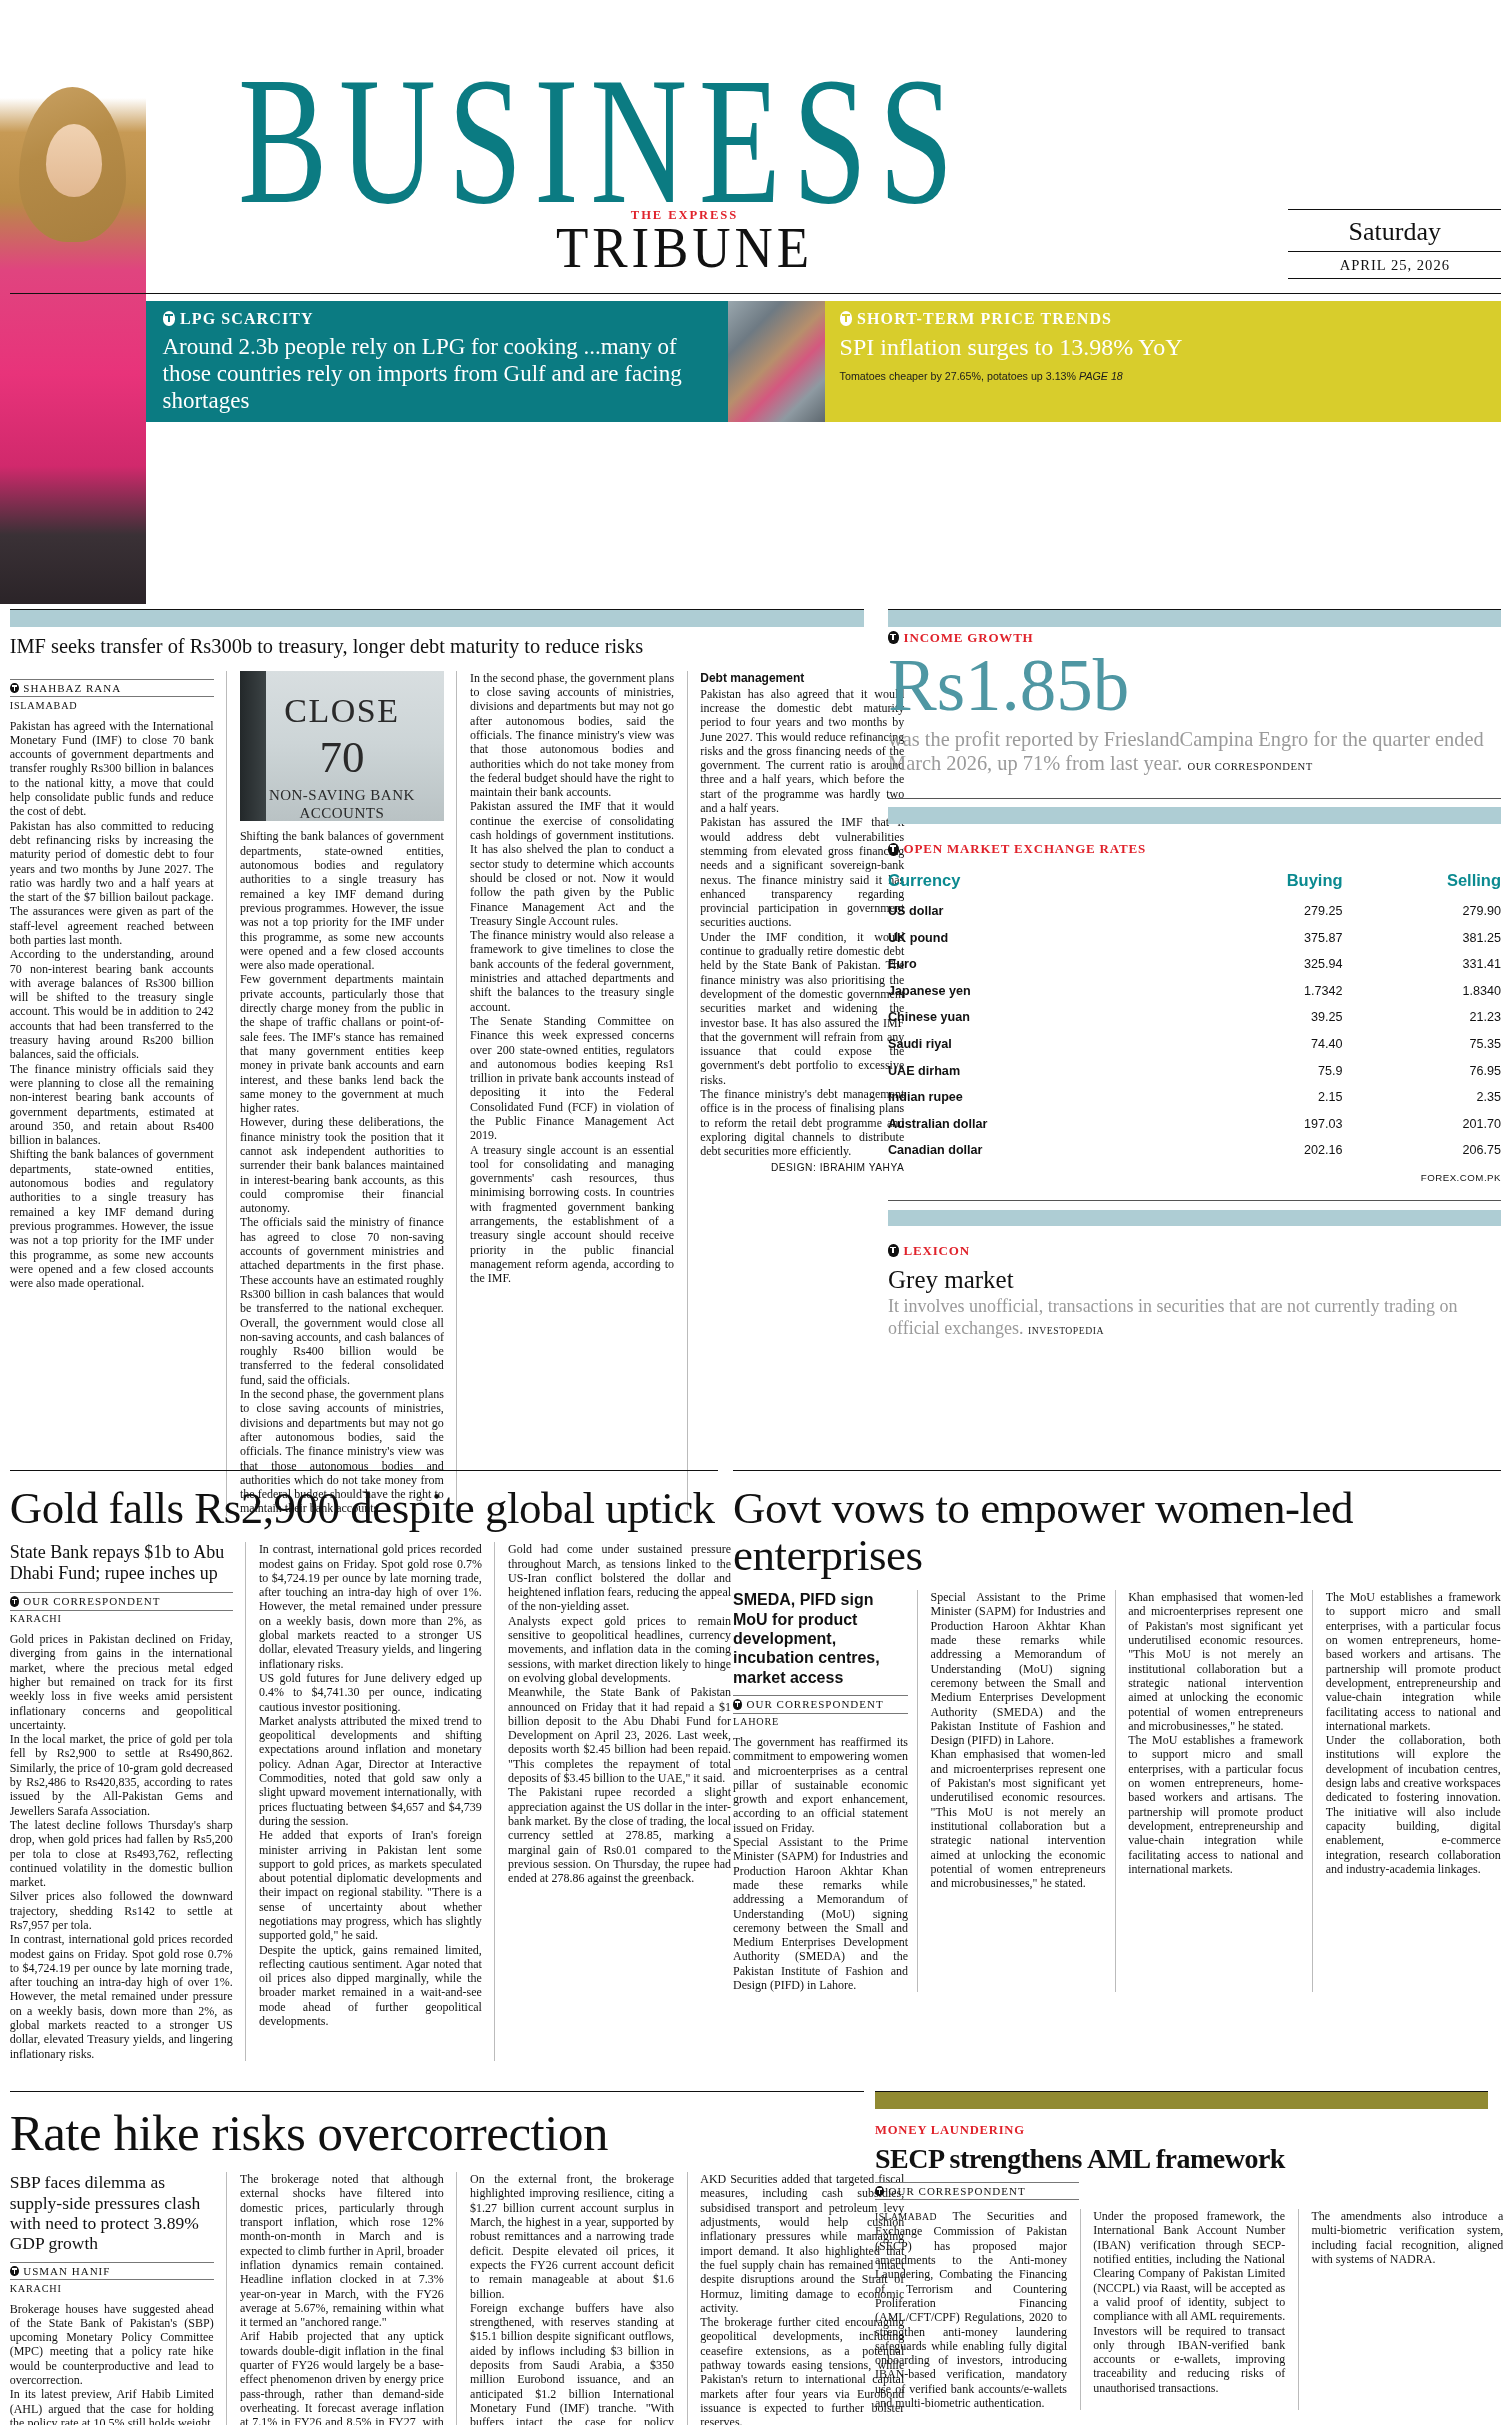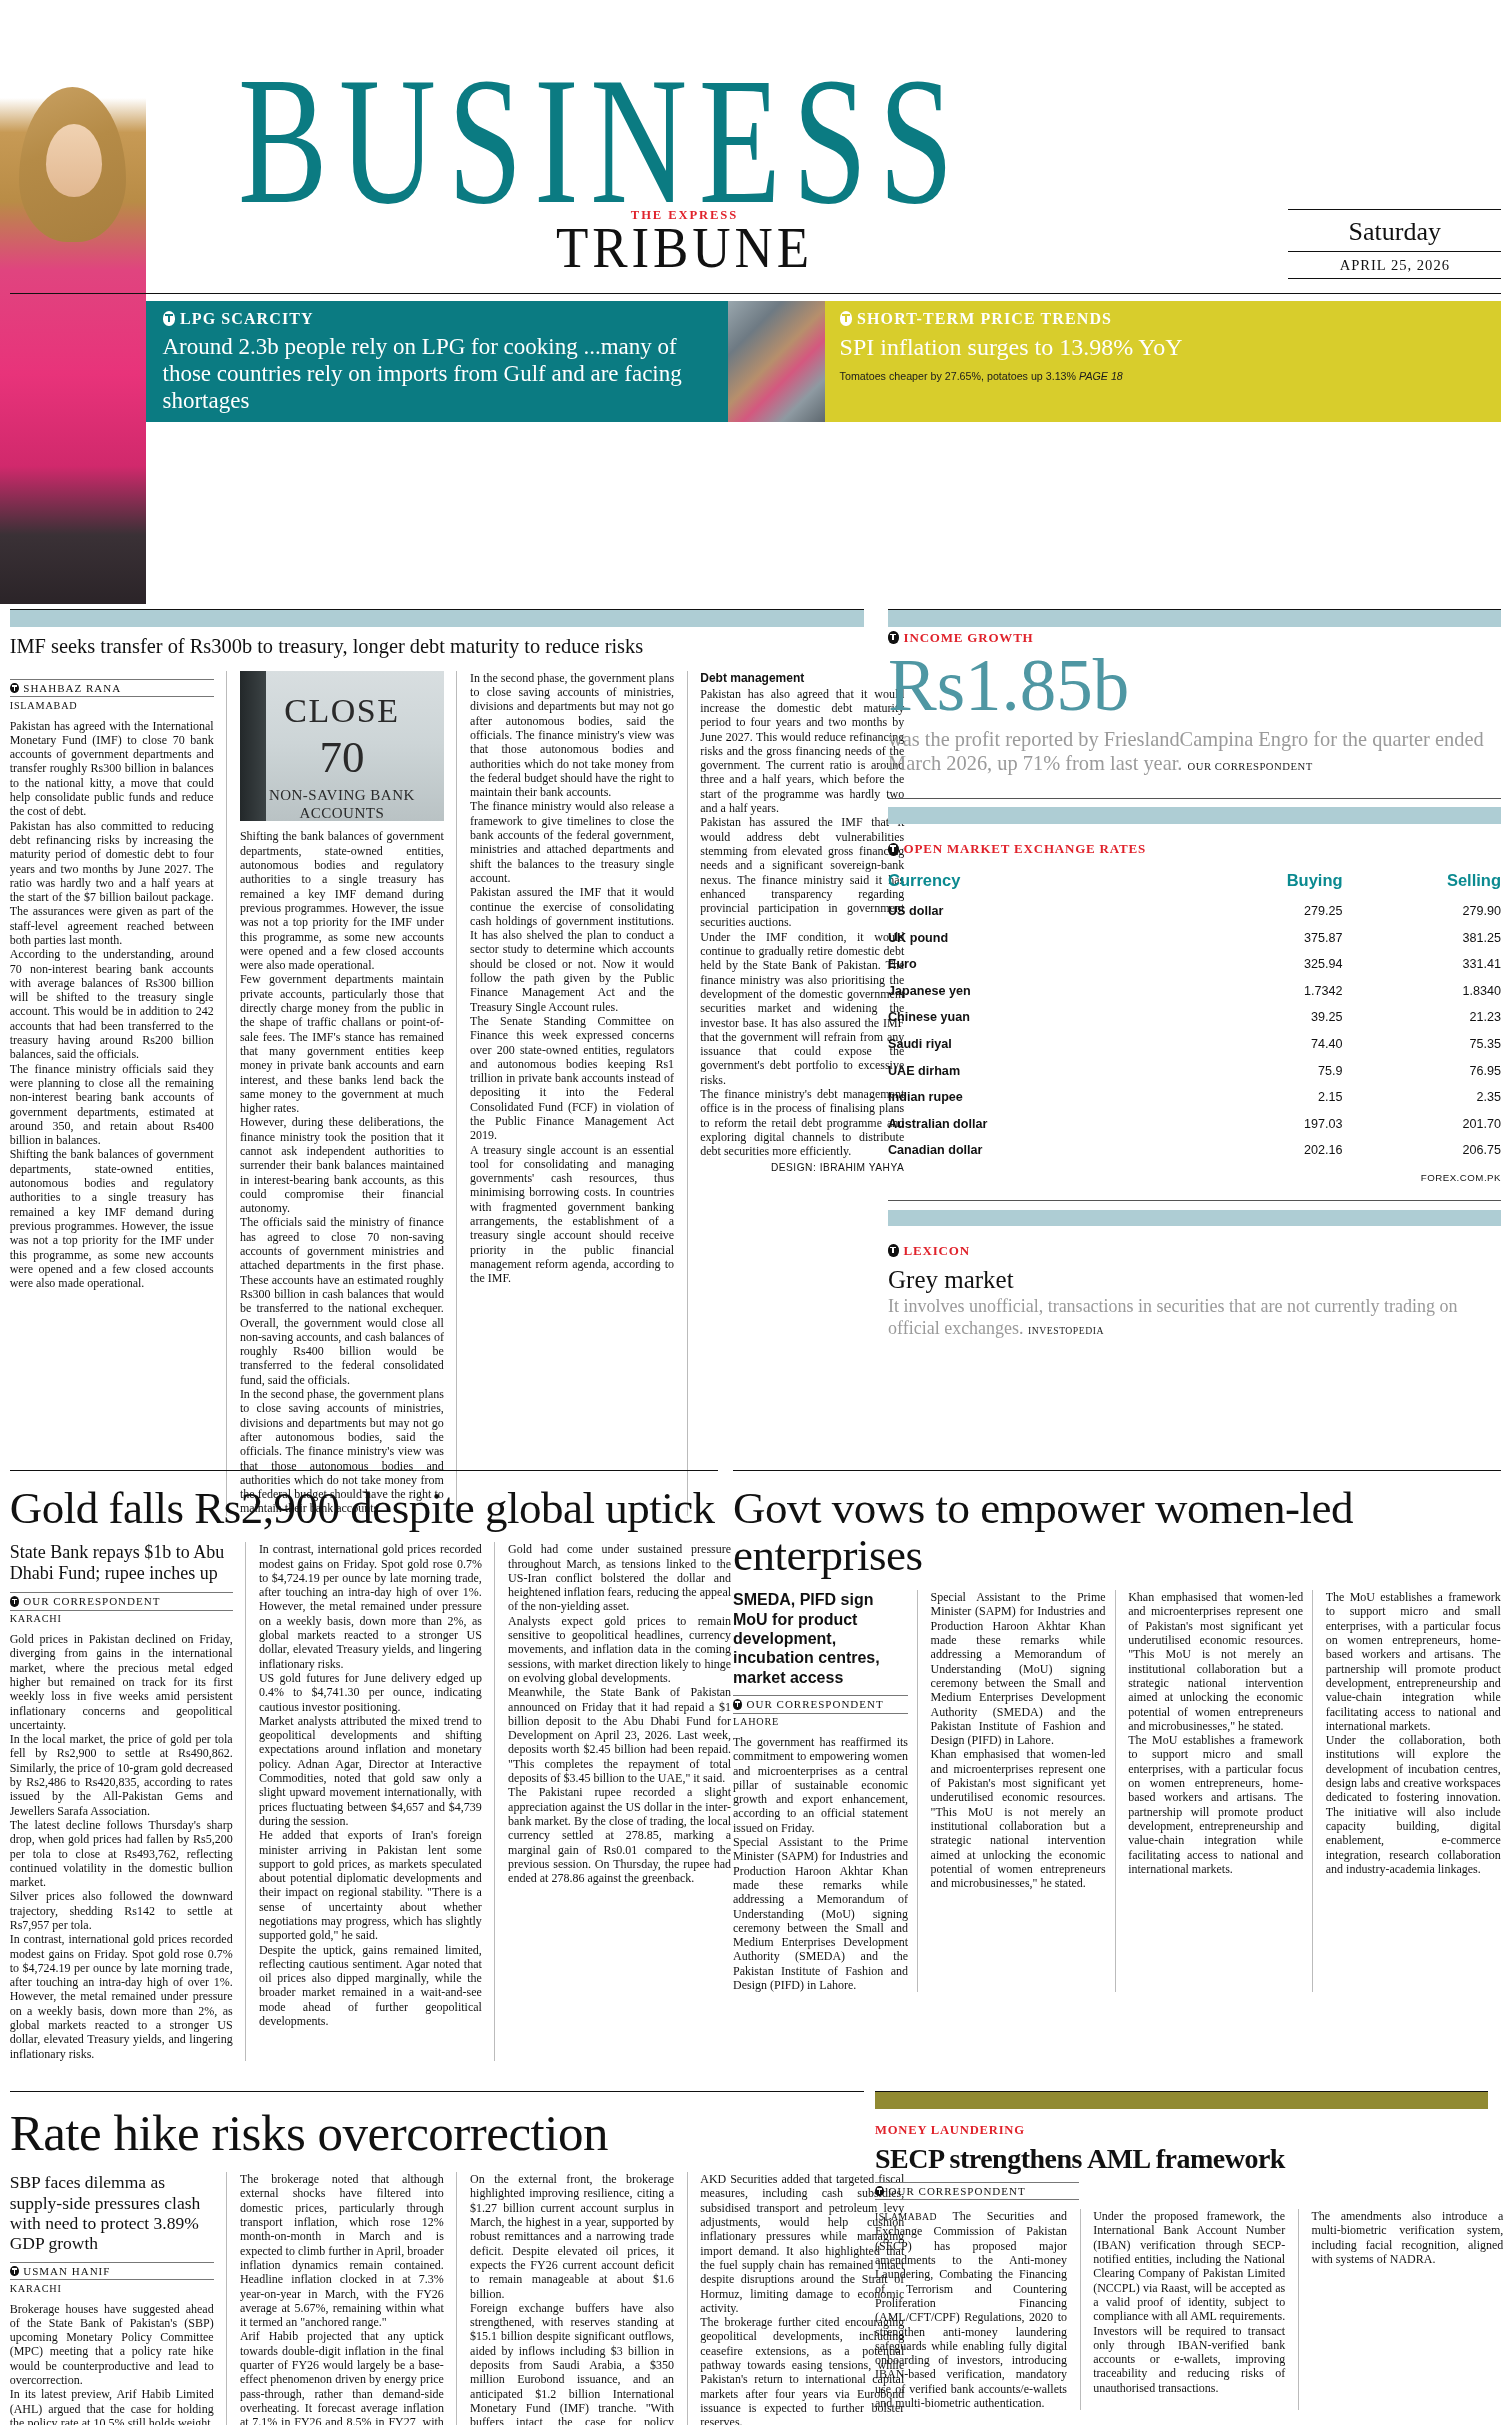--- a/index.html
+++ b/index.html
@@ -184,22 +184,22 @@
           <p>Shifting the bank balances of government departments, state-owned entities, autonomous bodies and regulatory authorities to a single treasury has remained a key IMF demand during previous programmes. However, the issue was not a top priority for the IMF under this programme, as some new accounts were opened and a few closed accounts were also made operational.</p>
           <p>Few government departments maintain private accounts, particularly those that directly charge money from the public in the shape of traffic challans or point-of-sale fees. The IMF's stance has remained that many government entities keep money in private bank accounts and earn interest, and these banks lend back the same money to the government at much higher rates.</p>
           <p>However, during these deliberations, the finance ministry took the position that it cannot ask independent authorities to surrender their bank balances maintained in interest-bearing bank accounts, as this could compromise their financial autonomy.</p>
           <p>The officials said the ministry of finance has agreed to close 70 non-saving accounts of government ministries and attached departments in the first phase. These accounts have an estimated roughly Rs300 billion in cash balances that would be transferred to the national exchequer. Overall, the government would close all non-saving accounts, and cash balances of roughly Rs400 billion would be transferred to the federal consolidated fund, said the officials.</p>
           <p>In the second phase, the government plans to close saving accounts of ministries, divisions and departments but may not go after autonomous bodies, said the officials. The finance ministry's view was that those autonomous bodies and authorities which do not take money from the federal budget should have the right to maintain their bank accounts.</p>
         </div>
       </div>
       <div style="width:204px;flex:0 0 204px;border-left:0.5px solid #bbb;padding-left:12.6px;">
         <div class="body-col">
           <p>In the second phase, the government plans to close saving accounts of ministries, divisions and departments but may not go after autonomous bodies, said the officials. The finance ministry's view was that those autonomous bodies and authorities which do not take money from the federal budget should have the right to maintain their bank accounts.</p>
+          <p>Pakistan assured the IMF that it would continue the exercise of consolidating cash holdings of government institutions. It has also shelved the plan to conduct a sector study to determine which accounts should be closed or not. Now it would follow the path given by the Public Finance Management Act and the Treasury Single Account rules.</p>
           <p>The finance ministry would also release a framework to give timelines to close the bank accounts of the federal government, ministries and attached departments and shift the balances to the treasury single account.</p>
-          <p>Pakistan assured the IMF that it would continue the exercise of consolidating cash holdings of government institutions. It has also shelved the plan to conduct a sector study to determine which accounts should be closed or not. Now it would follow the path given by the Public Finance Management Act and the Treasury Single Account rules.</p>
           <p>The Senate Standing Committee on Finance this week expressed concerns over 200 state-owned entities, regulators and autonomous bodies keeping Rs1 trillion in private bank accounts instead of depositing it into the Federal Consolidated Fund (FCF) in violation of the Public Finance Management Act 2019.</p>
           <p>A treasury single account is an essential tool for consolidating and managing governments' cash resources, thus minimising borrowing costs. In countries with fragmented government banking arrangements, the establishment of a treasury single account should receive priority in the public financial management reform agenda, according to the IMF.</p>
         </div>
       </div>
       <div style="width:204px;flex:0 0 204px;border-left:0.5px solid #bbb;padding-left:12.6px;">
         <div class="subh">Debt management</div>
         <div class="body-col">
           <p>Pakistan has also agreed that it would increase the domestic debt maturity period to four years and two months by June 2027. This would reduce refinancing risks and the gross financing needs of the government. The current ratio is around three and a half years, which before the start of the programme was hardly two and a half years.</p>
           <p>Pakistan has assured the IMF that it would address debt vulnerabilities stemming from elevated gross financing needs and a significant sovereign-bank nexus. The finance ministry said it has enhanced transparency regarding provincial participation in government securities auctions.</p>
           <p>Under the IMF condition, it would continue to gradually retire domestic debt held by the State Bank of Pakistan. The finance ministry was also prioritising the development of the domestic government securities market and widening the investor base. It has also assured the IMF that the government will refrain from any issuance that could expose the government's debt portfolio to excessive risks.</p>

